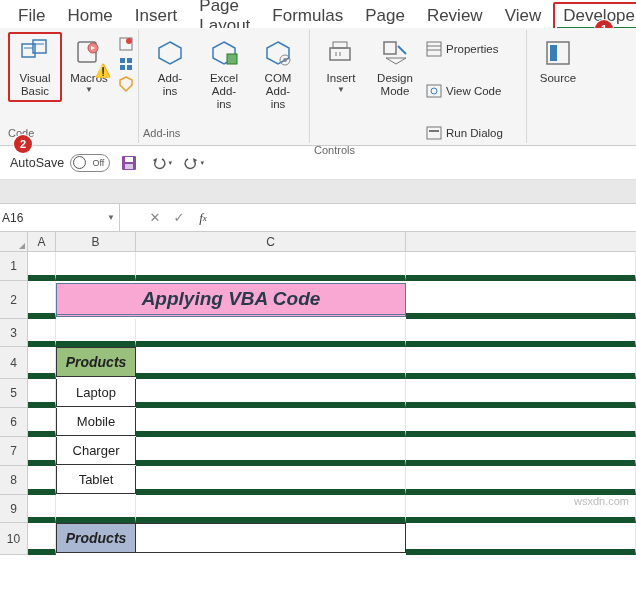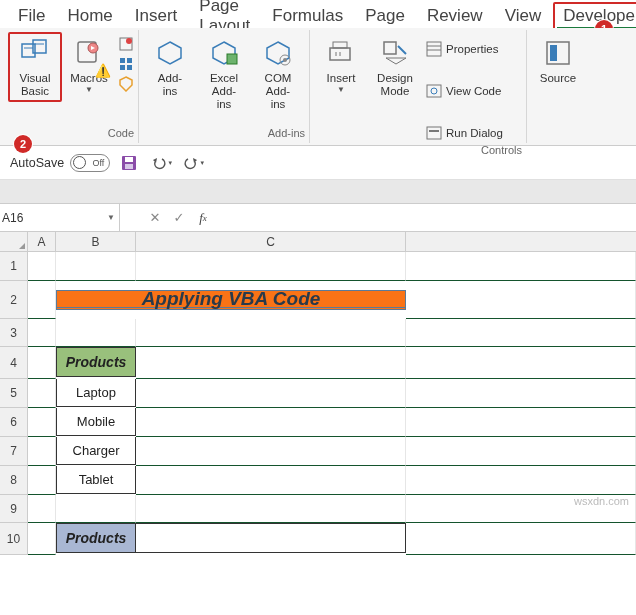--- a/index.html
+++ b/index.html
@@ -9,21 +9,21 @@
     .tab-row { display: flex; align-items: center; padding: 4px 8px 0 8px; background: #fff; height: 28px; gap: 2px; }
     .tab { padding: 4px 10px; font-size: 17px; color: #444; cursor: pointer; }
     .tab.active { border: 2px solid #d02a28; border-radius: 2px; padding: 2px 8px; background: #fff; position: relative; }
     .tab.active::after { content:""; position:absolute; left:2px; right:2px; bottom:-2px; height:3px; background:#1a7a3c; }
     .callout { position: absolute; width: 18px; height: 18px; border-radius: 50%; background: #d02a28; color: #fff; font-size: 11px; font-weight: bold; display: flex; align-items: center; justify-content: center; box-shadow: 0 0 0 1px #fff; }
     
     
     .ribbon { display: flex; background: #f5f5f5; border-bottom: 1px solid #ccc; padding: 2px 4px; height: 118px; }
     .group { display: flex; flex-direction: column; align-items: center; border-right: 1px solid #d6d6d6; padding: 0 4px; }
     .group-items { display: flex; align-items: flex-start; flex: 1; padding-top: 2px; }
-    .group-label { font-size: 11px; color: #666; padding: 2px 0 4px 0; text-align: right; width: 100%; }
+    .group-label { font-size: 11px; color: #666; padding: 2px 0 4px 0; text-align: left; width: 100%; }
     .big-btn { display: flex; flex-direction: column; align-items: center; padding: 2px 6px; width: 54px; gap: 2px; cursor: pointer; border: 2px solid transparent; border-radius: 2px; position: relative; }
     .big-btn.highlight { border: 2.5px solid #d02a28; }
     .big-btn .lbl { font-size: 11.5px; text-align: center; line-height: 1.15; color: #333; }
     .icon-box { width: 34px; height: 34px; display:flex; align-items:center; justify-content:center; }
     .small-btn-col { display:flex; flex-direction:column; padding:2px 0 0 2px; gap:4px;}
     .small-btn { display:flex; align-items:center; gap:4px; font-size:11.5px; color:#333; cursor:pointer; padding:1px 2px;}
     .icon-sm { width:16px; height:16px; display:flex; align-items:center; justify-content:center;}
     .dropdown-arrow { font-size:8px; color:#555; margin-top:-2px;}
     .warn-tri { position:absolute; right:2px; bottom:18px; font-size:13px;}
     
@@ -47,24 +47,24 @@
     .fx-btn.fx { font-style:italic; color:#444; font-family:serif;}
     .formula-input { flex:1; border:none; padding-left:4px;}
     .col-headers { display:flex; background:#f0f0f0;}
     .corner { width:28px; height:20px; border-right:1px solid #ccc; border-bottom:1px solid #ccc; background:#f0f0f0; position:relative;}
     .corner::after{content:"";position:absolute;right:2px;bottom:2px;width:0;height:0;border-style:solid;border-width:0 0 6px 6px;border-color:transparent transparent #999 transparent;}
     .colh { height:20px; border-right:1px solid #ccc; border-bottom:1px solid #ccc; text-align:center; font-size:12px; color:#444; line-height:20px; background:#f0f0f0;}
     .colA{width:28px;} .colB{width:80px;} .colC{width:270px;}
     .rows { }
     .row { display:flex; }
     .rowh { width:28px; border-right:1px solid #ccc; border-bottom:1px solid #ccc; text-align:center; font-size:12px; color:#444; line-height:1; display:flex; align-items:center; justify-content:center; background:#f0f0f0;}
-    .cell { border-right:1px solid #e6e6e6; border-bottom:1px solid #14532d; }
-    
-    
-    .title-cell { background:#f97316; border:1.5px solid #5b7a99; height:20px; width:350px; display:flex; align-items:center; justify-content:center; font-size:19px; font-weight:bold; font-style:italic; color:#2a3a4a; border-bottom:3px double #5b7a99;}
+    .cell { border-right:1px solid #e6e6e6; border-bottom:6px solid #14532d; }
+    
+    
+    .title-cell { background:#f9a8d4; border:1.5px solid #5b7a99; height:34px; width:350px; display:flex; align-items:center; justify-content:center; font-size:19px; font-weight:bold; font-style:italic; color:#2a3a4a; border-bottom:3px double #5b7a99;}
     .hdr-cell { background:#99c07c; border:1.5px solid #333; height:30px; width:80px; display:flex; align-items:center; justify-content:center; font-size:14px; font-weight:bold; font-style:italic; color:#222;}
     .data-cell { background:#fff; border:1px solid #333; height:28px; width:80px; display:flex; align-items:center; justify-content:center; font-size:13px; color:#222; border-top:none;}
     .hdr-cell2 { background:#a9b7d3; border:1.5px solid #333; height:30px; width:80px; display:flex; align-items:center; justify-content:center; font-size:14px; font-weight:bold; font-style:italic; color:#222;}
     .wide-empty { background:#fff; border:1.5px solid #333; border-left:none; height:30px; width:270px;} .r1{height:29px;} .r2{height:38px;} .r3{height:28px;} .r4{height:32px;} .r5{height:29px;} .r6{height:29px;} .r7{height:29px;} .r8{height:29px;} .r9{height:28px;} .r10{height:32px;}
     
     .watermark { position:absolute; right:6px; color:#bbb; font-size:11px; }
   </style>
 </head>
 <body>
 

